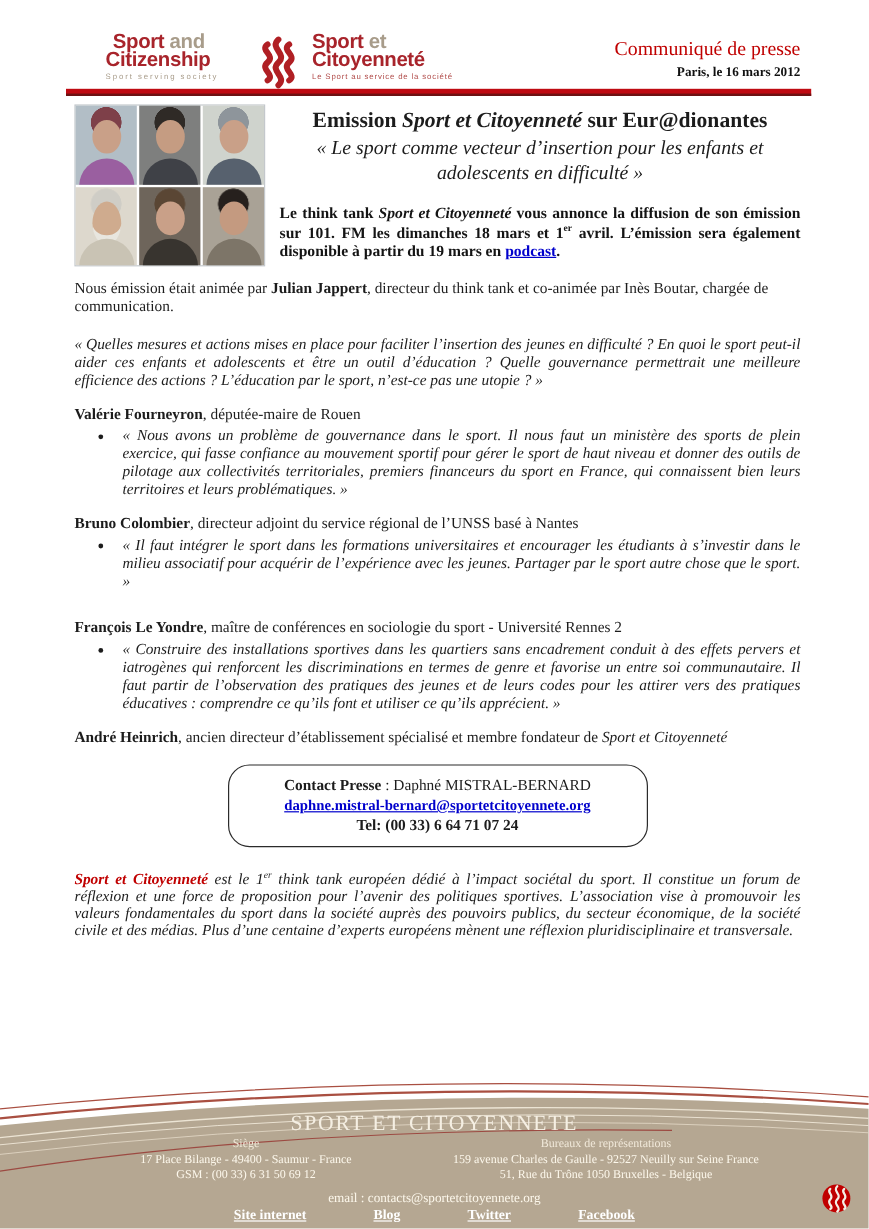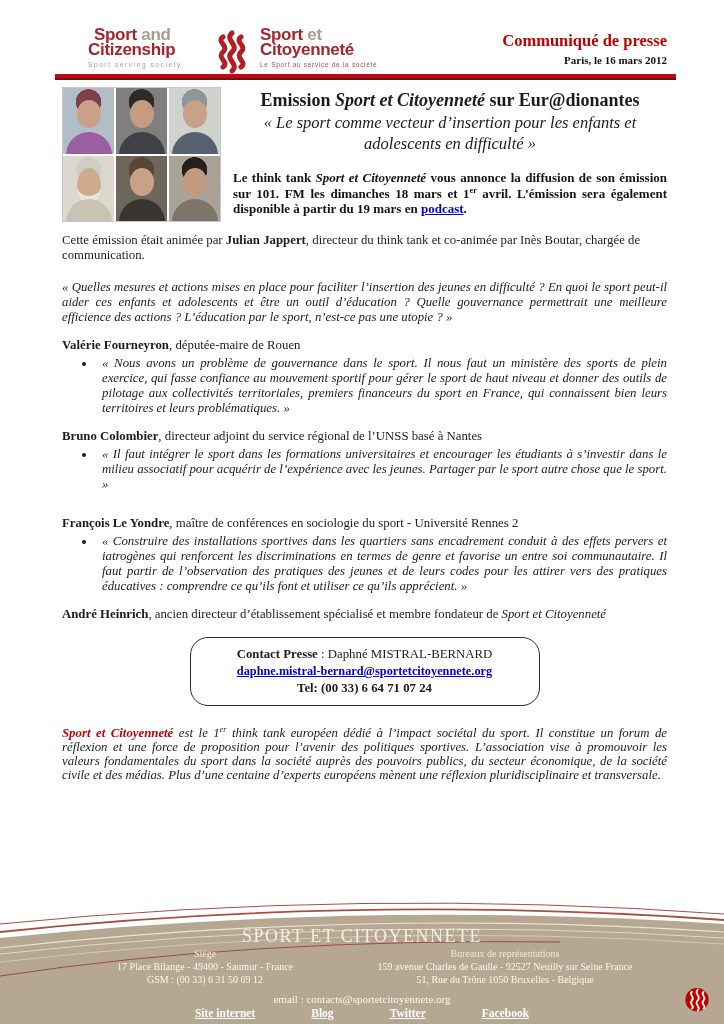--- a/index.html
+++ b/index.html
@@ -12,21 +12,21 @@
   .header{position:relative;height:74px;}
   .logo{position:absolute;top:27px;font-family:"Liberation Sans",sans-serif;}
   .logo-left{left:88px;}
   .logo-right{left:260px;}
   .logo-line{font-weight:bold;font-size:17px;line-height:15px;color:#a8242b;letter-spacing:-0.3px;white-space:nowrap;}
   .logo-line .alt{color:#a89c8a;}
   .logo-tag{font-size:6.5px;letter-spacing:1.6px;color:#a89c8a;margin-top:4px;text-align:center;white-space:nowrap;}
   .logo-right .logo-tag{color:#b04a48;letter-spacing:0.7px;}
   .sss{position:absolute;left:211px;top:29px;}
   .press{position:absolute;right:57px;top:31px;text-align:right;}
-  .press-title{color:#c00000;font-weight:bold;font-size:16.5px;line-height:19px;}
+  .press-title{color:#c00000;font-weight:normal;font-size:16.5px;line-height:19px;}
   .press-date{color:#111;font-weight:bold;font-size:11px;line-height:20px;}
   
   .rule{margin-left:55px;width:621px;height:4px;background:#bf0a12;border-bottom:2px solid #6d1113;}
   
   .emission{display:flex;margin:7px 0 0 62px;width:605px;}
   .photo-grid{width:159px;height:135px;flex:none;display:grid;
     grid-template-columns:repeat(3,1fr);grid-template-rows:repeat(2,1fr);
     gap:2px;background:#fff;border:1px solid #c4c8cc;box-sizing:border-box;}
   .photo{position:relative;overflow:hidden;}
   .photo::before{content:"";position:absolute;left:50%;top:12px;width:24px;height:28px;margin-left:-12px;border-radius:50%;}
@@ -134,21 +134,21 @@
     </div>
     <div class="em-sub">« Le sport comme vecteur d’insertion pour les enfants et adolescents en difficulté »</div>
     <p class="em-announce">
       <span>Le think tank </span><span class="it">Sport et Citoyenneté</span><span> vous annonce la diffusion de son émission sur 101. FM les dimanches 18 mars et 1</span><sup>er</sup><span> avril. L’émission sera également disponible à partir du 19 mars en </span><a class="link">podcast</a><span>.</span>
     </p>
   </div>
 </div>
 
 <div class="bodycol">
   <p class="intro">
-    <span>Cette émission était animée par </span><b>Julian Jappert</b><span>, directeur du think tank et co-animée par Inès Boutar, chargée de communication.</span>
+    <span>Nous émission était animée par </span><b>Julian Jappert</b><span>, directeur du think tank et co-animée par Inès Boutar, chargée de communication.</span>
   </p>
   <p class="questions">« Quelles mesures et actions mises en place pour faciliter l’insertion des jeunes en difficulté ? En quoi le sport peut-il aider ces enfants et adolescents et être un outil d’éducation ? Quelle gouvernance permettrait une meilleure efficience des actions ? L’éducation par le sport, n’est-ce pas une utopie ? »</p>
 
   <div class="speaker">
     <p class="speaker-head mt-a"><b>Valérie Fourneyron</b><span>, députée-maire de Rouen</span></p>
     <ul>
         <li>« Nous avons un problème de gouvernance dans le sport. Il nous faut un ministère des sports de plein exercice, qui fasse confiance au mouvement sportif pour gérer le sport de haut niveau et donner des outils de pilotage aux collectivités territoriales, premiers financeurs du sport en France, qui connaissent bien leurs territoires et leurs problématiques. »</li>
       </ul>
   </div>
 

